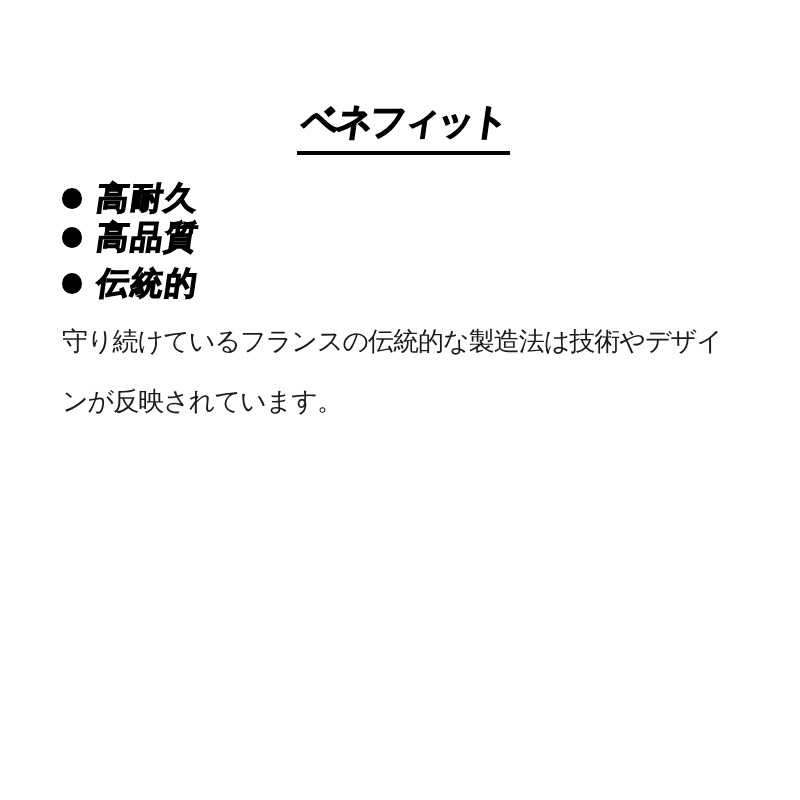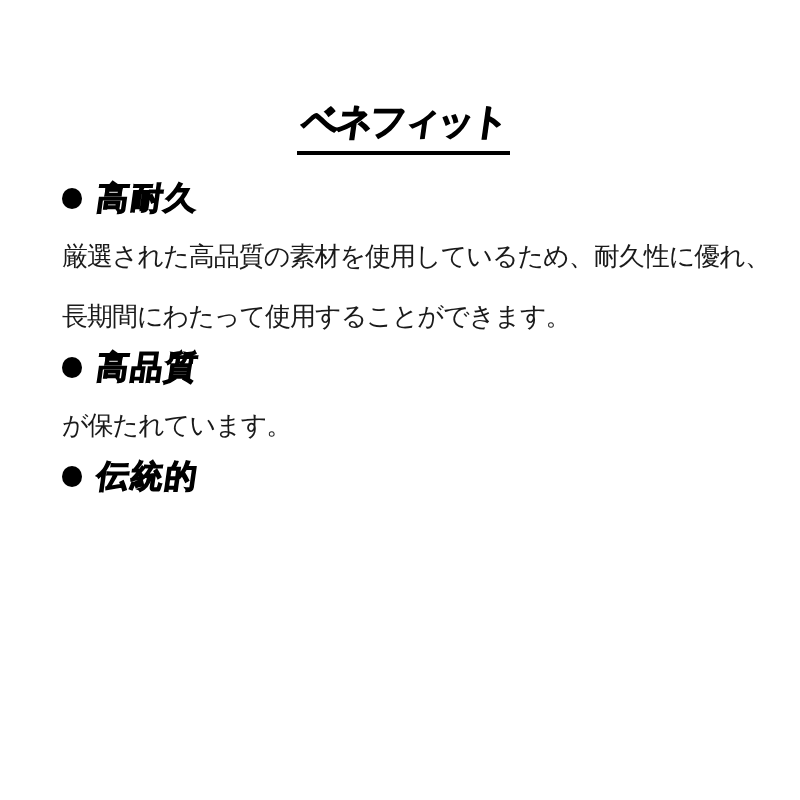--- a/index.html
+++ b/index.html
@@ -88,36 +88,35 @@
 
   <div class="title-row">
     <h1 class="page-title"><span class="slant">ベネフィット</span></h1>
   </div>
 
   <section class="section first">
     <div class="section-heading">
       <span class="bullet"></span>
       <span class="heading-text">高耐久</span>
     </div>
-    <div class="section-body">
-      <div class="body-line">厳選された高品質の素材を使用しているため、耐久性に優れ、</div>
-      <div class="body-line">長期間にわたって使用することができます。</div>
-    </div>
   </section>
 
   <section class="section">
     <div class="section-heading">
       <span class="bullet"></span>
       <span class="heading-text">高品質</span>
     </div>
     <div class="section-body">
-      <div class="body-line">が保たれています。</div>
     </div>
   </section>
 
   <section class="section">
     <div class="section-heading">
       <span class="bullet"></span>
       <span class="heading-text">伝統的</span>
     </div>
+    <div class="section-body">
+      <div class="body-line">守り続けているフランスの伝統的な製造法は技術やデザイ</div>
+      <div class="body-line">ンが反映されています。</div>
+    </div>
   </section>
 
 </div>
 
 </body></html>

